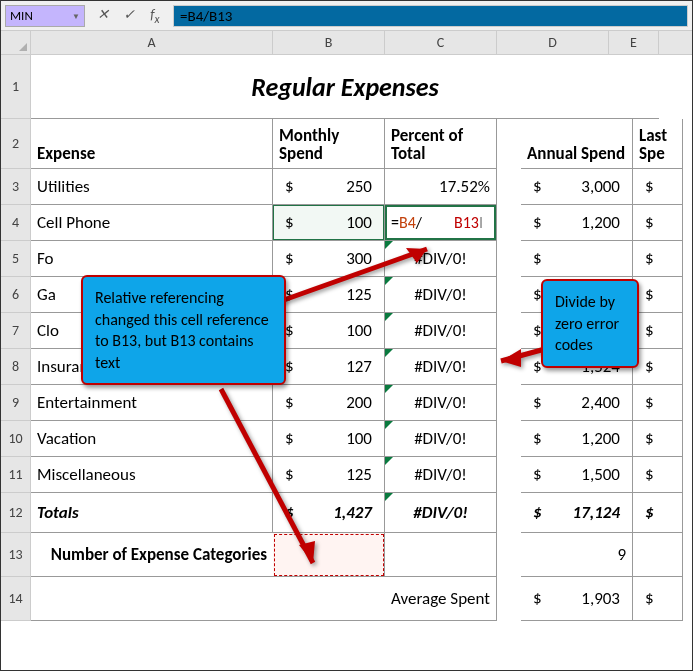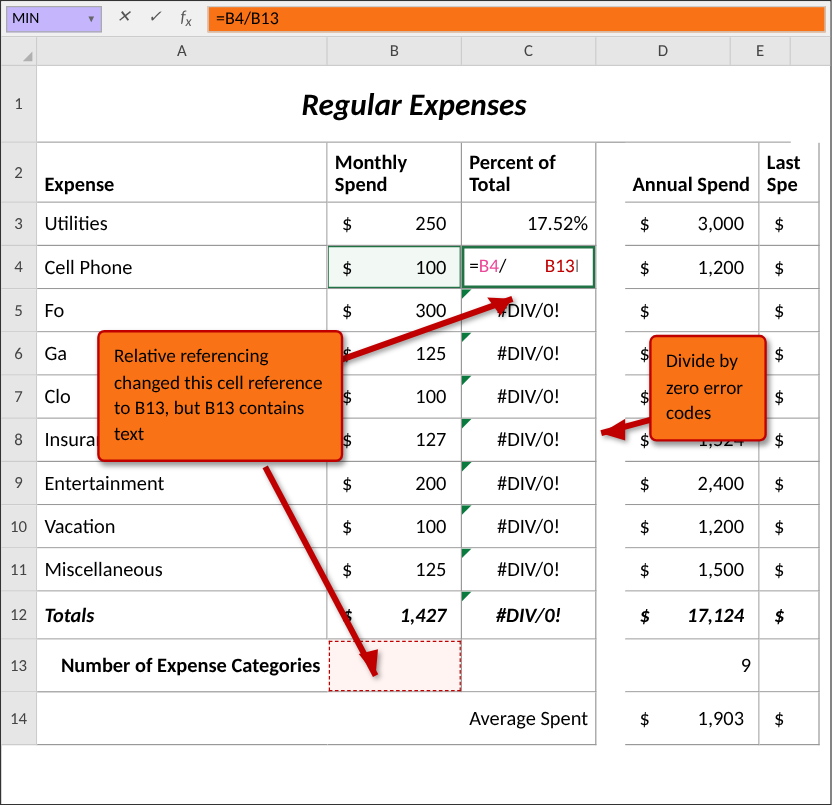--- a/index.html
+++ b/index.html
@@ -3,21 +3,21 @@
 <meta charset="utf-8">
 <style>
   * { box-sizing: border-box; margin: 0; padding: 0; }
   body { font-family: Calibri, Arial, sans-serif; font-size: 14px; background: #fff; width: 693px; height: 671px; overflow: hidden; position: relative; border: 1px solid #333; }
 
   .formula-bar { height: 30px; display: flex; align-items: center; border-bottom: 1px solid #ccc; background: #f0f0f0; padding: 2px 4px; gap: 4px; }
   .name-box { width: 80px; height: 22px; border: 1px solid #aaa; background: #c4b5fd; padding: 1px 4px; display: flex; align-items: center; justify-content: space-between; font-size: 13px; }
   .name-box-dd { font-size: 8px; color: #666; }
   .fb-icons { display: flex; gap: 10px; padding: 0 6px; color: #555; }
   .fb-icon { width: 16px; text-align: center; font-style: italic; }
-  .fb-input { flex: 1; background: #f97316; height: 22px; border: 1px solid #ccc; padding: 1px 6px; display: flex; align-items: center; font-size: 15px; }
+  .fb-input { flex: 1; background: #0369a1; height: 22px; border: 1px solid #ccc; padding: 1px 6px; display: flex; align-items: center; font-size: 15px; }
 
   .grid-wrap { position: relative; }
   .sel-all { position: absolute; left: 0; top: 0; width: 30px; height: 24px; background: #e6e6e6; border-right: 1px solid #ccc; border-bottom: 1px solid #ccc; }
   .sel-all::after { content: ""; position: absolute; right: 3px; bottom: 3px; border-left: 8px solid transparent; border-bottom: 8px solid #b0b0b0; }
 
   .col-headers { display: flex; margin-left: 30px; height: 24px; background: #e6e6e6; border-bottom: 1px solid #ccc; }
   .col-h { border-right: 1px solid #ccc; display: flex; align-items: center; justify-content: center; font-size: 14px; color: #444; }
   .col-A { width: 242px; }
   .col-B { width: 112px; }
   .col-C { width: 112px; }
@@ -44,28 +44,28 @@
   .money { justify-content: space-between; }
   .money-sym { padding-left: 6px; }
   .money-val { text-align: right; flex: 1; padding-right: 6px; }
   .center { justify-content: center; }
   .totals { font-style: italic; font-weight: bold; }
   .right { justify-content: flex-end; padding-right: 6px; }
 
   .sel-B4 { box-shadow: inset 0 0 0 1px #217346; background: #f2f8f4; }
   .sel-C4 { box-shadow: inset 0 0 0 2px #217346; }
   .formula-edit { font-size: 16px; }
-  .ref-blue { color: #ec4899; }
+  .ref-blue { color: #c2410c; }
   .ref-red { color: #c00000; margin-left: 32px; }
 
   .err-tri::before { content: ""; position: absolute; top: 0; left: 0; border-top: 8px solid #0a7a3f; border-right: 8px solid transparent; }
 
   .dashed-red { box-shadow: inset 0 0 0 1px rgba(0,0,0,0); outline: 1px dashed #c00000; outline-offset: -2px; background: #fff4f2; }
 
-  .callout { position: absolute; background: #f97316; border: 2px solid #c00000; border-radius: 6px; padding: 10px 12px; font-size: 16px; line-height: 1.35; box-shadow: 2px 3px 4px rgba(0,0,0,0.4); z-index: 10; }
+  .callout { position: absolute; background: #0ea5e9; border: 2px solid #c00000; border-radius: 6px; padding: 10px 12px; font-size: 16px; line-height: 1.35; box-shadow: 2px 3px 4px rgba(0,0,0,0.4); z-index: 10; }
   .callout1 { left: 80px; top: 274px; width: 205px; }
   .callout2 { left: 540px; top: 278px; width: 98px; }
 
   svg.arrows { position: absolute; left: 0; top: 0; width: 693px; height: 671px; pointer-events: none; z-index: 5; }
   .arrow-line { stroke: #c00000; stroke-width: 5; fill: none; }
   .arrow-head { fill: #c00000; }
   .arrow-shadow { filter: drop-shadow(2px 2px 2px rgba(0,0,0,0.4)); }
   .span-label { border-right: none; }
 </style>
 </head>

